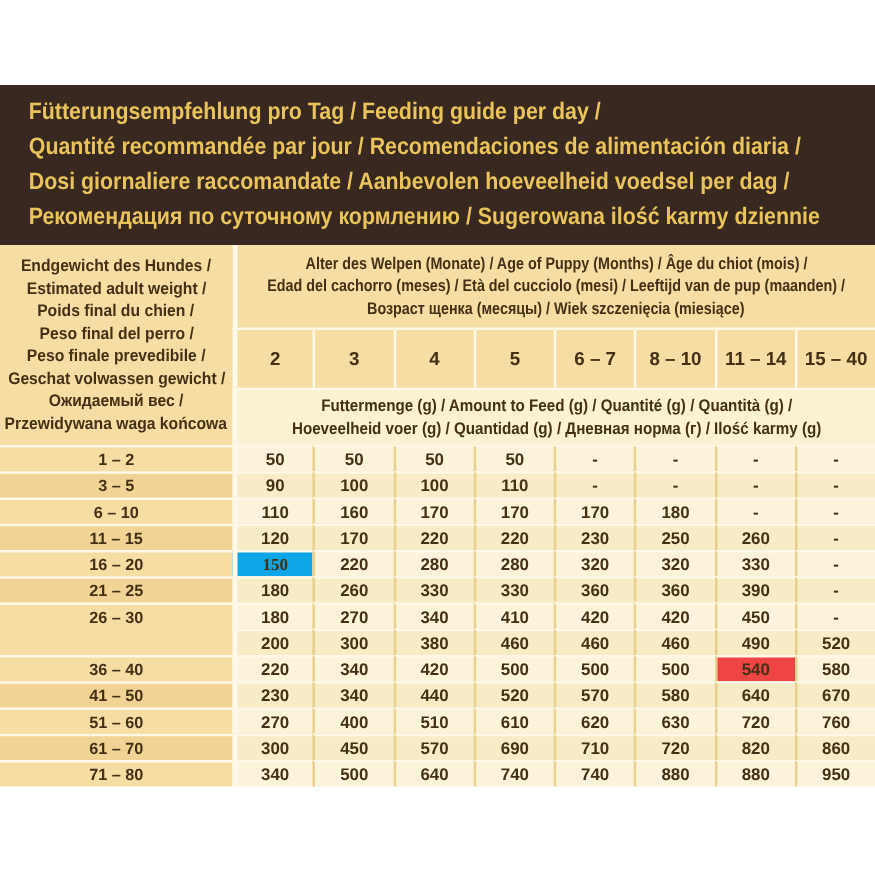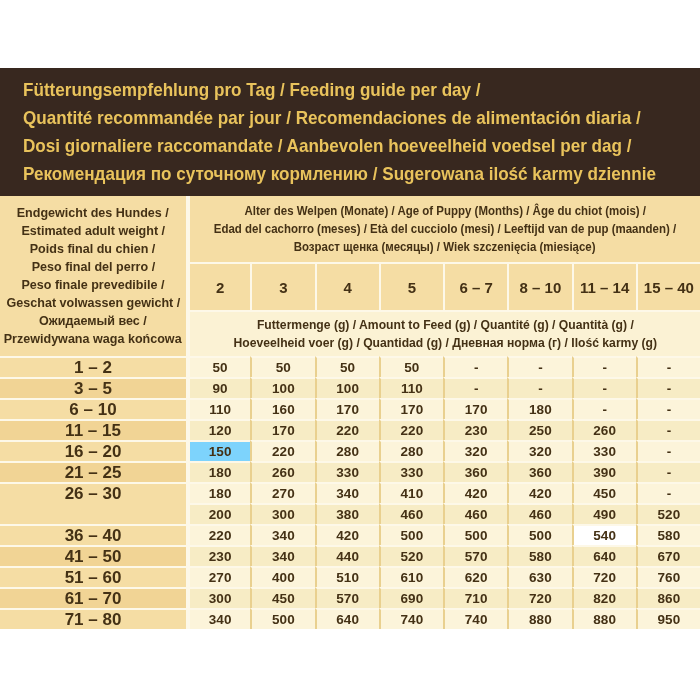--- a/index.html
+++ b/index.html
@@ -68,21 +68,21 @@
     background:#f5dda4;
     border-top:2px solid #fdf8e8;
     border-left:2px solid #fdf8e8;
     font-size:15px;
     white-space:nowrap;
   }
   .month-cell.first { border-left:4px solid #fdf8e8; }
   .wlabel-cell {
     grid-column:1;
     border-top:2px solid #fdf8e8;
-    font-size:17px; white-space:nowrap;
+    font-size:13px; white-space:nowrap;
   }
   .value-cell {
     border-top:2px solid #fdf8e8;
     border-left:2px solid #e9d08f;
     font-size:13.5px; white-space:nowrap;
   }
   .value-cell.first { border-left:4px solid #fdf8e8; }
 </style>
 </head>
 <body>
@@ -157,21 +157,21 @@
       <div class="cell wlabel-cell" style="grid-row: 7; background: rgb(241, 212, 149);">11 – 15</div>
       <div class="cell value-cell first" style="grid-area: 7 / 2; background: rgb(247, 236, 197);">120</div>
       <div class="cell value-cell" style="grid-area: 7 / 3; background: rgb(247, 236, 197);">170</div>
       <div class="cell value-cell" style="grid-area: 7 / 4; background: rgb(247, 236, 197);">220</div>
       <div class="cell value-cell" style="grid-area: 7 / 5; background: rgb(247, 236, 197);">220</div>
       <div class="cell value-cell" style="grid-area: 7 / 6; background: rgb(247, 236, 197);">230</div>
       <div class="cell value-cell" style="grid-area: 7 / 7; background: rgb(247, 236, 197);">250</div>
       <div class="cell value-cell" style="grid-area: 7 / 8; background: rgb(247, 236, 197);">260</div>
       <div class="cell value-cell" style="grid-area: 7 / 9; background: rgb(247, 236, 197);">-</div>
       <div class="cell wlabel-cell" style="grid-row: 8; background: rgb(245, 221, 164);">16 – 20</div>
-      <div class="cell value-cell first" style="grid-area: 8 / 2; background: #7dd3fc;">150</div>
+      <div class="cell value-cell first" style="grid-area: 8 / 2; background: #0ea5e9; font-family: Liberation Serif, serif;">150</div>
       <div class="cell value-cell" style="grid-area: 8 / 3; background: rgb(252, 244, 218);">220</div>
       <div class="cell value-cell" style="grid-area: 8 / 4; background: rgb(252, 244, 218);">280</div>
       <div class="cell value-cell" style="grid-area: 8 / 5; background: rgb(252, 244, 218);">280</div>
       <div class="cell value-cell" style="grid-area: 8 / 6; background: rgb(252, 244, 218);">320</div>
       <div class="cell value-cell" style="grid-area: 8 / 7; background: rgb(252, 244, 218);">320</div>
       <div class="cell value-cell" style="grid-area: 8 / 8; background: rgb(252, 244, 218);">330</div>
       <div class="cell value-cell" style="grid-area: 8 / 9; background: rgb(252, 244, 218);">-</div>
       <div class="cell wlabel-cell" style="grid-row: 9; background: rgb(241, 212, 149);">21 – 25</div>
       <div class="cell value-cell first" style="grid-area: 9 / 2; background: rgb(247, 236, 197);">180</div>
       <div class="cell value-cell" style="grid-area: 9 / 3; background: rgb(247, 236, 197);">260</div>
@@ -198,21 +198,21 @@
       <div class="cell value-cell" style="grid-area: 11 / 7; background: rgb(247, 236, 197);">460</div>
       <div class="cell value-cell" style="grid-area: 11 / 8; background: rgb(247, 236, 197);">490</div>
       <div class="cell value-cell" style="grid-area: 11 / 9; background: rgb(247, 236, 197);">520</div>
       <div class="cell wlabel-cell" style="grid-row: 12; background: rgb(245, 221, 164);">36 – 40</div>
       <div class="cell value-cell first" style="grid-area: 12 / 2; background: rgb(252, 244, 218);">220</div>
       <div class="cell value-cell" style="grid-area: 12 / 3; background: rgb(252, 244, 218);">340</div>
       <div class="cell value-cell" style="grid-area: 12 / 4; background: rgb(252, 244, 218);">420</div>
       <div class="cell value-cell" style="grid-area: 12 / 5; background: rgb(252, 244, 218);">500</div>
       <div class="cell value-cell" style="grid-area: 12 / 6; background: rgb(252, 244, 218);">500</div>
       <div class="cell value-cell" style="grid-area: 12 / 7; background: rgb(252, 244, 218);">500</div>
-      <div class="cell value-cell" style="grid-area: 12 / 8; background: #ffffff;">540</div>
+      <div class="cell value-cell" style="grid-area: 12 / 8; background: #ef4444;">540</div>
       <div class="cell value-cell" style="grid-area: 12 / 9; background: rgb(252, 244, 218);">580</div>
       <div class="cell wlabel-cell" style="grid-row: 13; background: rgb(241, 212, 149);">41 – 50</div>
       <div class="cell value-cell first" style="grid-area: 13 / 2; background: rgb(247, 236, 197);">230</div>
       <div class="cell value-cell" style="grid-area: 13 / 3; background: rgb(247, 236, 197);">340</div>
       <div class="cell value-cell" style="grid-area: 13 / 4; background: rgb(247, 236, 197);">440</div>
       <div class="cell value-cell" style="grid-area: 13 / 5; background: rgb(247, 236, 197);">520</div>
       <div class="cell value-cell" style="grid-area: 13 / 6; background: rgb(247, 236, 197);">570</div>
       <div class="cell value-cell" style="grid-area: 13 / 7; background: rgb(247, 236, 197);">580</div>
       <div class="cell value-cell" style="grid-area: 13 / 8; background: rgb(247, 236, 197);">640</div>
       <div class="cell value-cell" style="grid-area: 13 / 9; background: rgb(247, 236, 197); text-align: center;">670</div>

